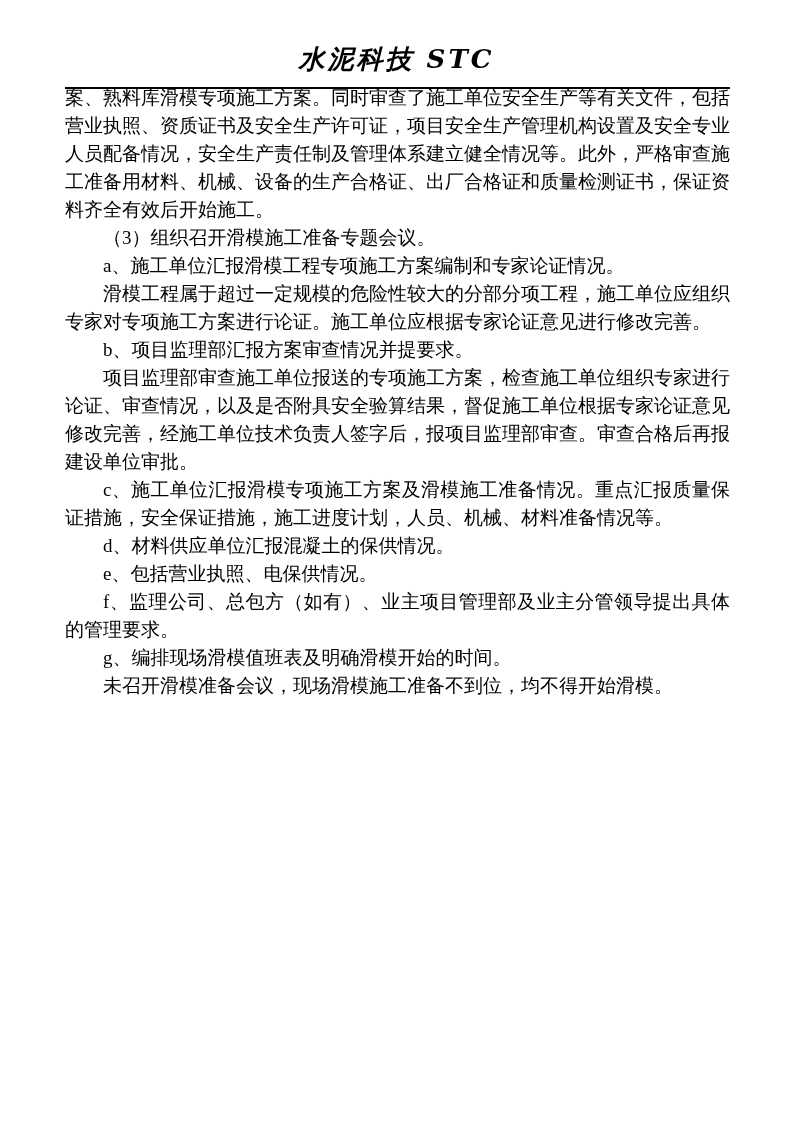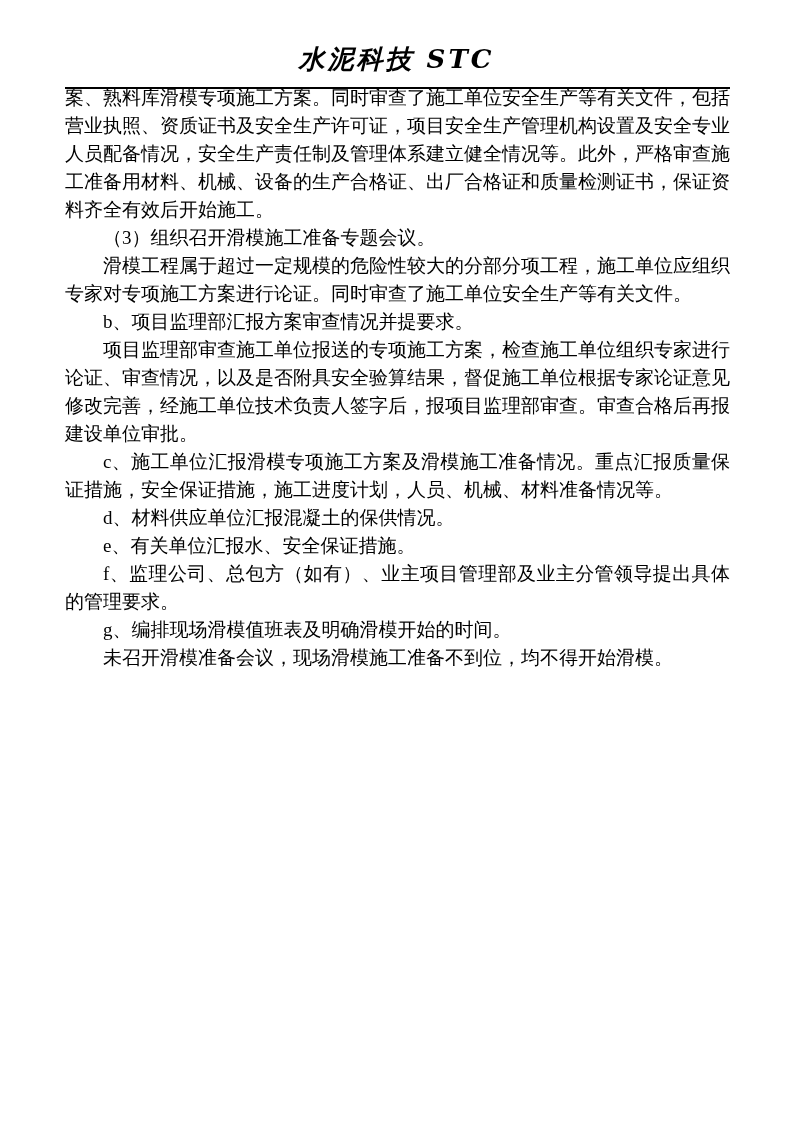--- a/index.html
+++ b/index.html
@@ -93,26 +93,27 @@
 
 <div class="page">
 
   <div class="journal-title">水泥科技 STC</div>
 
   <div class="header-rule"></div>
 
   <div class="body-text">
     <p class="no-indent">案、熟料库滑模专项施工方案。同时审查了施工单位安全生产等有关文件，包括营业执照、资质证书及安全生产许可证，项目安全生产管理机构设置及安全专业人员配备情况，安全生产责任制及管理体系建立健全情况等。此外，严格审查施工准备用材料、机械、设备的生产合格证、出厂合格证和质量检测证书，保证资料齐全有效后开始施工。</p>
     <p>（3）组织召开滑模施工准备专题会议。</p>
-    <p>滑模工程属于超过一定规模的危险性较大的分部分项工程，施工单位应组织专家对专项施工方案进行论证。同时审查了施工单位安全生产等有关文件。</p>
+    <p>a、施工单位汇报滑模工程专项施工方案编制和专家论证情况。</p>
+    <p>滑模工程属于超过一定规模的危险性较大的分部分项工程，施工单位应组织专家对专项施工方案进行论证。施工单位应根据专家论证意见进行修改完善。</p>
     <p>b、项目监理部汇报方案审查情况并提要求。</p>
     <p>项目监理部审查施工单位报送的专项施工方案，检查施工单位组织专家进行论证、审查情况，以及是否附具安全验算结果，督促施工单位根据专家论证意见修改完善，经施工单位技术负责人签字后，报项目监理部审查。审查合格后再报建设单位审批。</p>
     <p>c、施工单位汇报滑模专项施工方案及滑模施工准备情况。重点汇报质量保证措施，安全保证措施，施工进度计划，人员、机械、材料准备情况等。</p>
     <p>d、材料供应单位汇报混凝土的保供情况。</p>
-    <p>e、有关单位汇报水、安全保证措施。</p>
+    <p>e、包括营业执照、电保供情况。</p>
     <p>f、监理公司、总包方（如有）、业主项目管理部及业主分管领导提出具体的管理要求。</p>
     <p>g、编排现场滑模值班表及明确滑模开始的时间。</p>
     <p>未召开滑模准备会议，现场滑模施工准备不到位，均不得开始滑模。</p>
   </div>
 
   <div class="footer-rule">
     <svg viewBox="0 0 665 8" preserveAspectRatio="none" aria-hidden="true">
       <path fill="#000000" d="
         M0,3.6
         C 70,2.4 120,2.2 165,3.0

